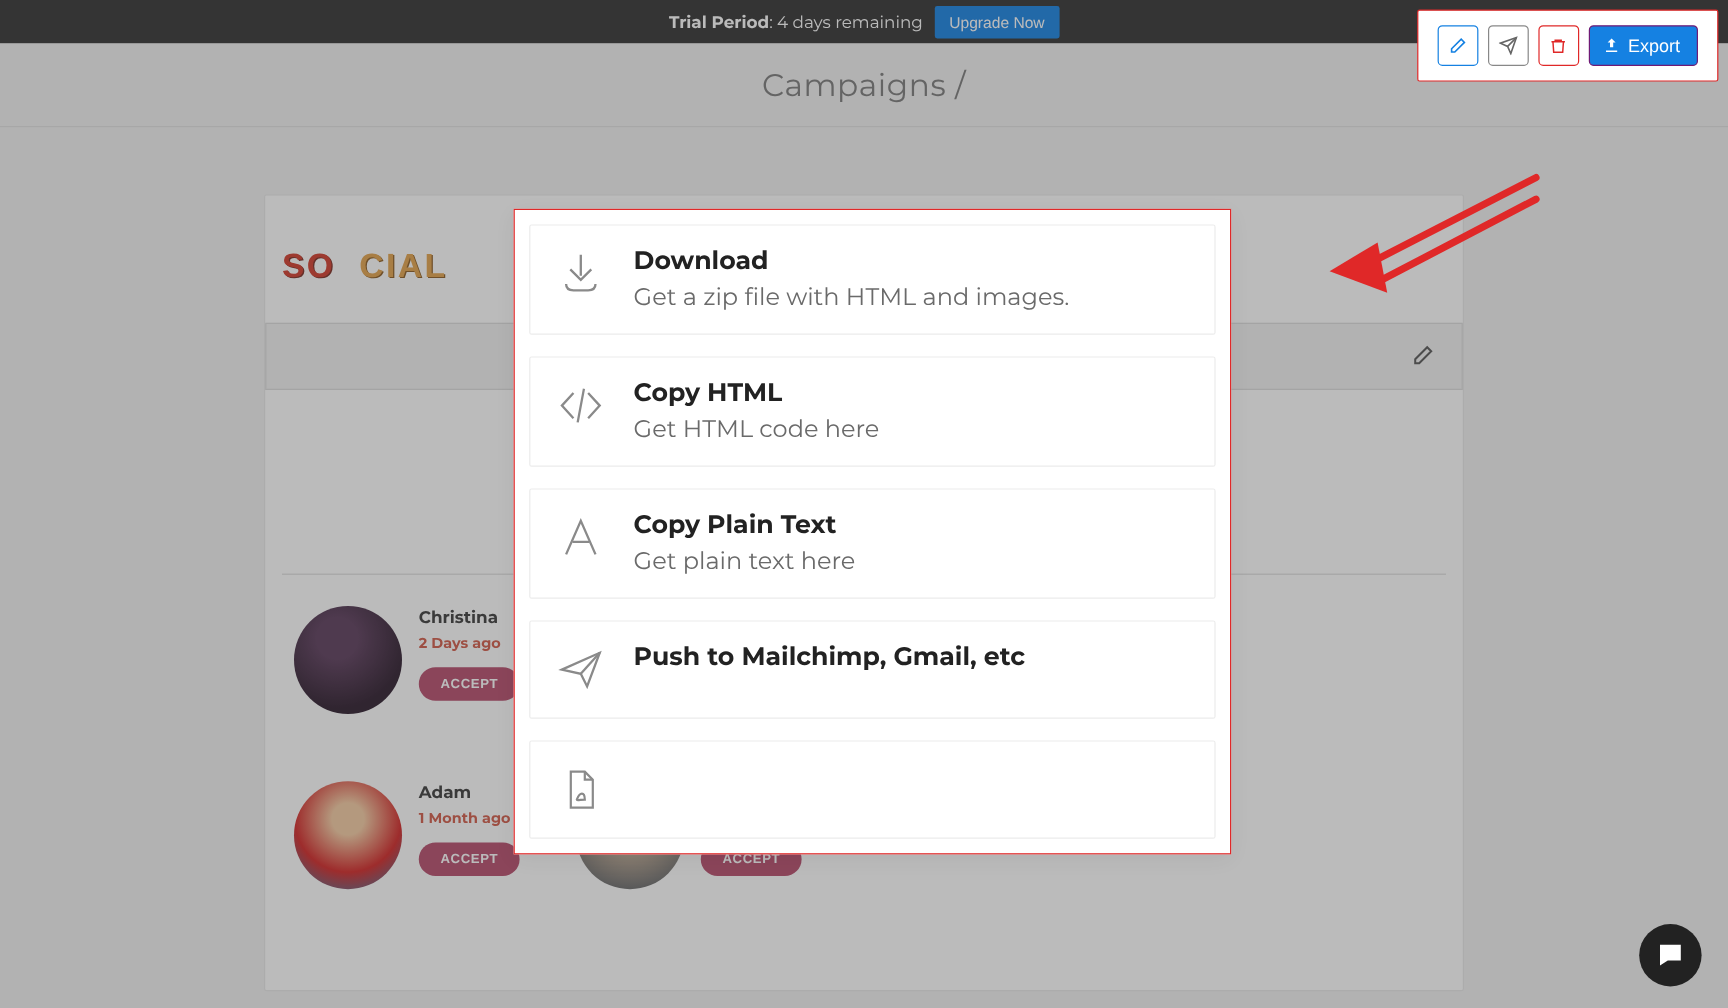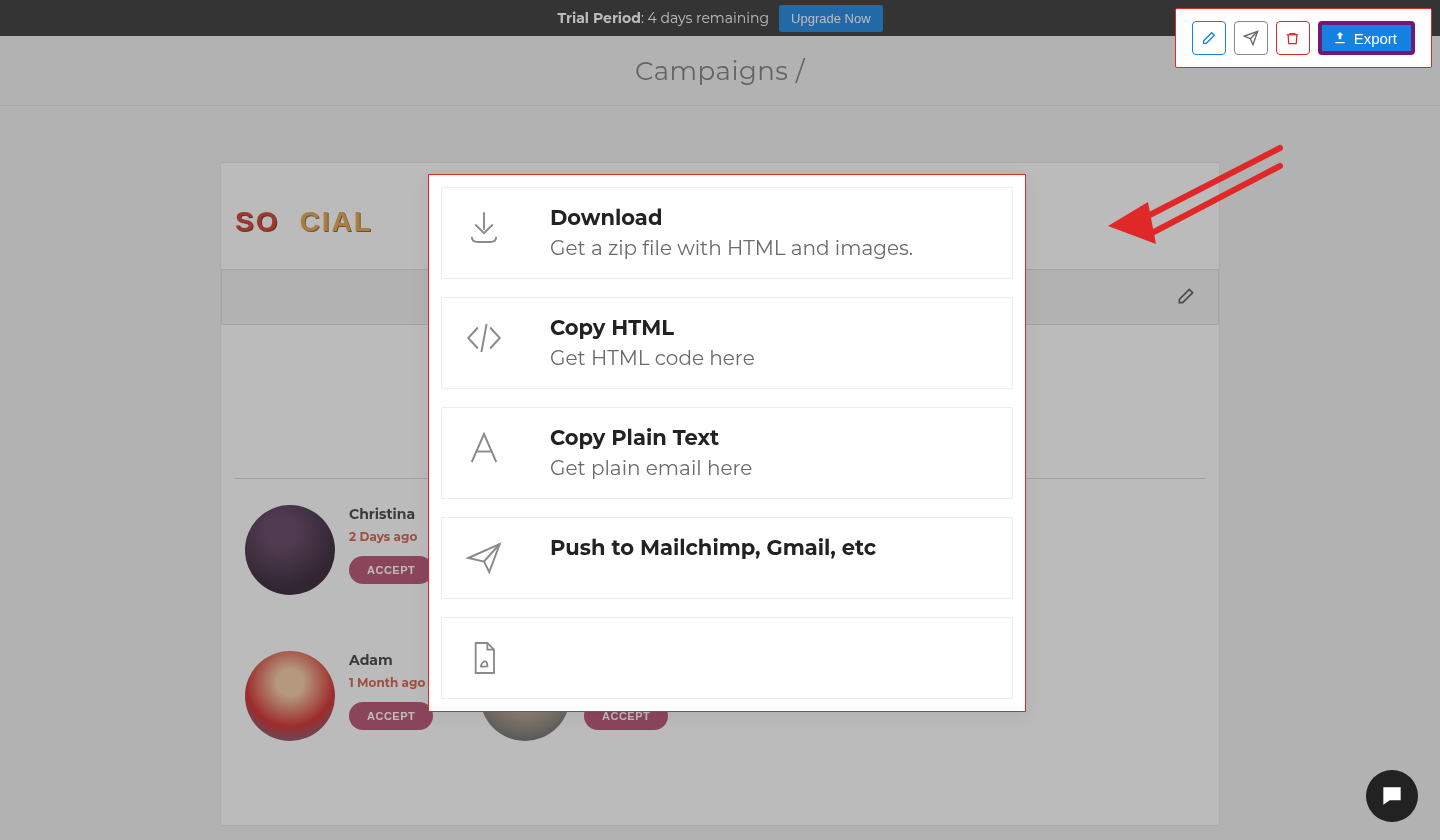--- a/index.html
+++ b/index.html
@@ -13,21 +13,21 @@
   .upgrade-btn { background: #1581e2; color: #fff; border: none; padding: 6px 12px; font-size: 13px; border-radius: 2px; cursor: pointer; }
 
   
   .header-row { display: flex; align-items: center; justify-content: center; padding: 0 28px; height: 70px; border-bottom: 1px solid #e1e1e1; position: relative; }
   .breadcrumb { color: #7a7a7a; font-size: 26px; font-weight: 400; letter-spacing: .5px; }
   .action-bar { display: flex; gap: 8px; align-items: center; background: #fff; padding: 12px 16px; border: 1px solid #e02828; border-radius: 2px; position: absolute; right: 8px; top: 8px; }
   .icon-btn { width: 34px; height: 34px; border-radius: 4px; display: flex; align-items: center; justify-content: center; cursor: pointer; }
   .icon-btn.edit   { border: 1px solid #1581e2; color: #1581e2; background: #fff; }
   .icon-btn.send   { border: 1px solid #888; color: #666; background: #fff; }
   .icon-btn.del    { border: 1px solid #e02828; color: #e02828; background: #fff; }
-  .export-btn { background: #1581e2; color: #fff; border: 4px solid #701a75; padding: 0 14px 0 10px; height: 34px; border-radius: 4px; display: flex; align-items: center; gap: 6px; font-size: 15px; font-weight: 500; cursor: pointer; }
+  .export-btn { background: #1581e2; color: #fff; border: 1px solid #701a75; padding: 0 14px 0 10px; height: 34px; border-radius: 4px; display: flex; align-items: center; gap: 6px; font-size: 15px; font-weight: 500; cursor: pointer; }
 
   
   .arrow-svg { position: absolute; left: 1100px; top: 138px; }
 
   
   .canvas-outer { margin: 56px auto 0 auto; width: 1000px; }
   .canvas-card { background: #fff; border: 1px solid #e8e8e8; border-radius: 2px; padding: 10px 14px 0 14px; }
   .brand-head { display:flex; align-items:center; height:96px; padding-top:2px; }
   .brand-wordmark { font-family: Arial, sans-serif; font-size: 28px; font-weight: 900; letter-spacing: 2px; }
   .brand-wordmark .s1 { color:#d23a2a; text-shadow:1px 1px 0 #7a2a20; }
@@ -50,21 +50,21 @@
   .p-name { font-size:14px; font-weight:700; color:#3a3a3a; }
   .p-ago  { font-size:12px; font-weight:700; color:#d25a48; margin-top:6px; }
   .accept { background:#b54a6a; color:#fff; border:none; border-radius:22px; padding:8px 18px; font-size:11px; font-weight:700; letter-spacing:.5px; margin-top:12px; }
 
   
   .dim { position:absolute; inset:0; background: rgba(60,60,60,0.35); }
 
   
   .export-menu { position:absolute; left:428px; top:174px; width:598px; background:#fff; border:1px solid #e02828; box-shadow:0 4px 18px rgba(0,0,0,0.06); }
   .export-menu-inner { padding:12px; display:flex; flex-direction:column; gap:18px; }
-  .menu-item { border:1px solid #ececec; border-radius:2px; padding:18px 20px; display:flex; gap:44px; align-items:flex-start; cursor:pointer; }
+  .menu-item { border:1px solid #ececec; border-radius:2px; padding:18px 20px; display:flex; gap:22px; align-items:flex-start; cursor:pointer; }
   .menu-icon { width:44px; height:44px; flex:none; color:#8a8a8a; display:flex; align-items:center; justify-content:center; }
   .menu-title { font-size:21px; font-weight:700; color:#222; line-height:1.15; }
   .menu-desc { font-size:20px; color:#6a6a6a; margin-top:6px; }
 
   
   .chat-launcher { position:absolute; right:22px; bottom:18px; width:52px; height:52px; border-radius:50%; background:#222; display:flex; align-items:center; justify-content:center; }
 
   
   svg { display:block; }
 </style>
@@ -200,21 +200,21 @@
 
     <div class="menu-item">
       <div class="menu-icon">
         <svg viewBox="0 0 48 48" width="42" height="42" fill="none" stroke="currentColor" stroke-width="2.2">
             <path d="M10 40 24 8l14 32"></path>
             <path d="M16 28h16"></path>
           </svg>
       </div>
       <div>
         <div class="menu-title">Copy Plain Text</div>
-        <div class="menu-desc">Get plain email here</div>
+        <div class="menu-desc">Get plain text here</div>
       </div>
     </div>
 
     <div class="menu-item">
       <div class="menu-icon">
         <svg viewBox="0 0 48 48" width="42" height="42" fill="none" stroke="currentColor" stroke-width="2.2">
             <path d="M6 24 42 8 30 40l-6-12-18-4z"></path>
             <path d="M24 28 42 8"></path>
           </svg>
       </div>

